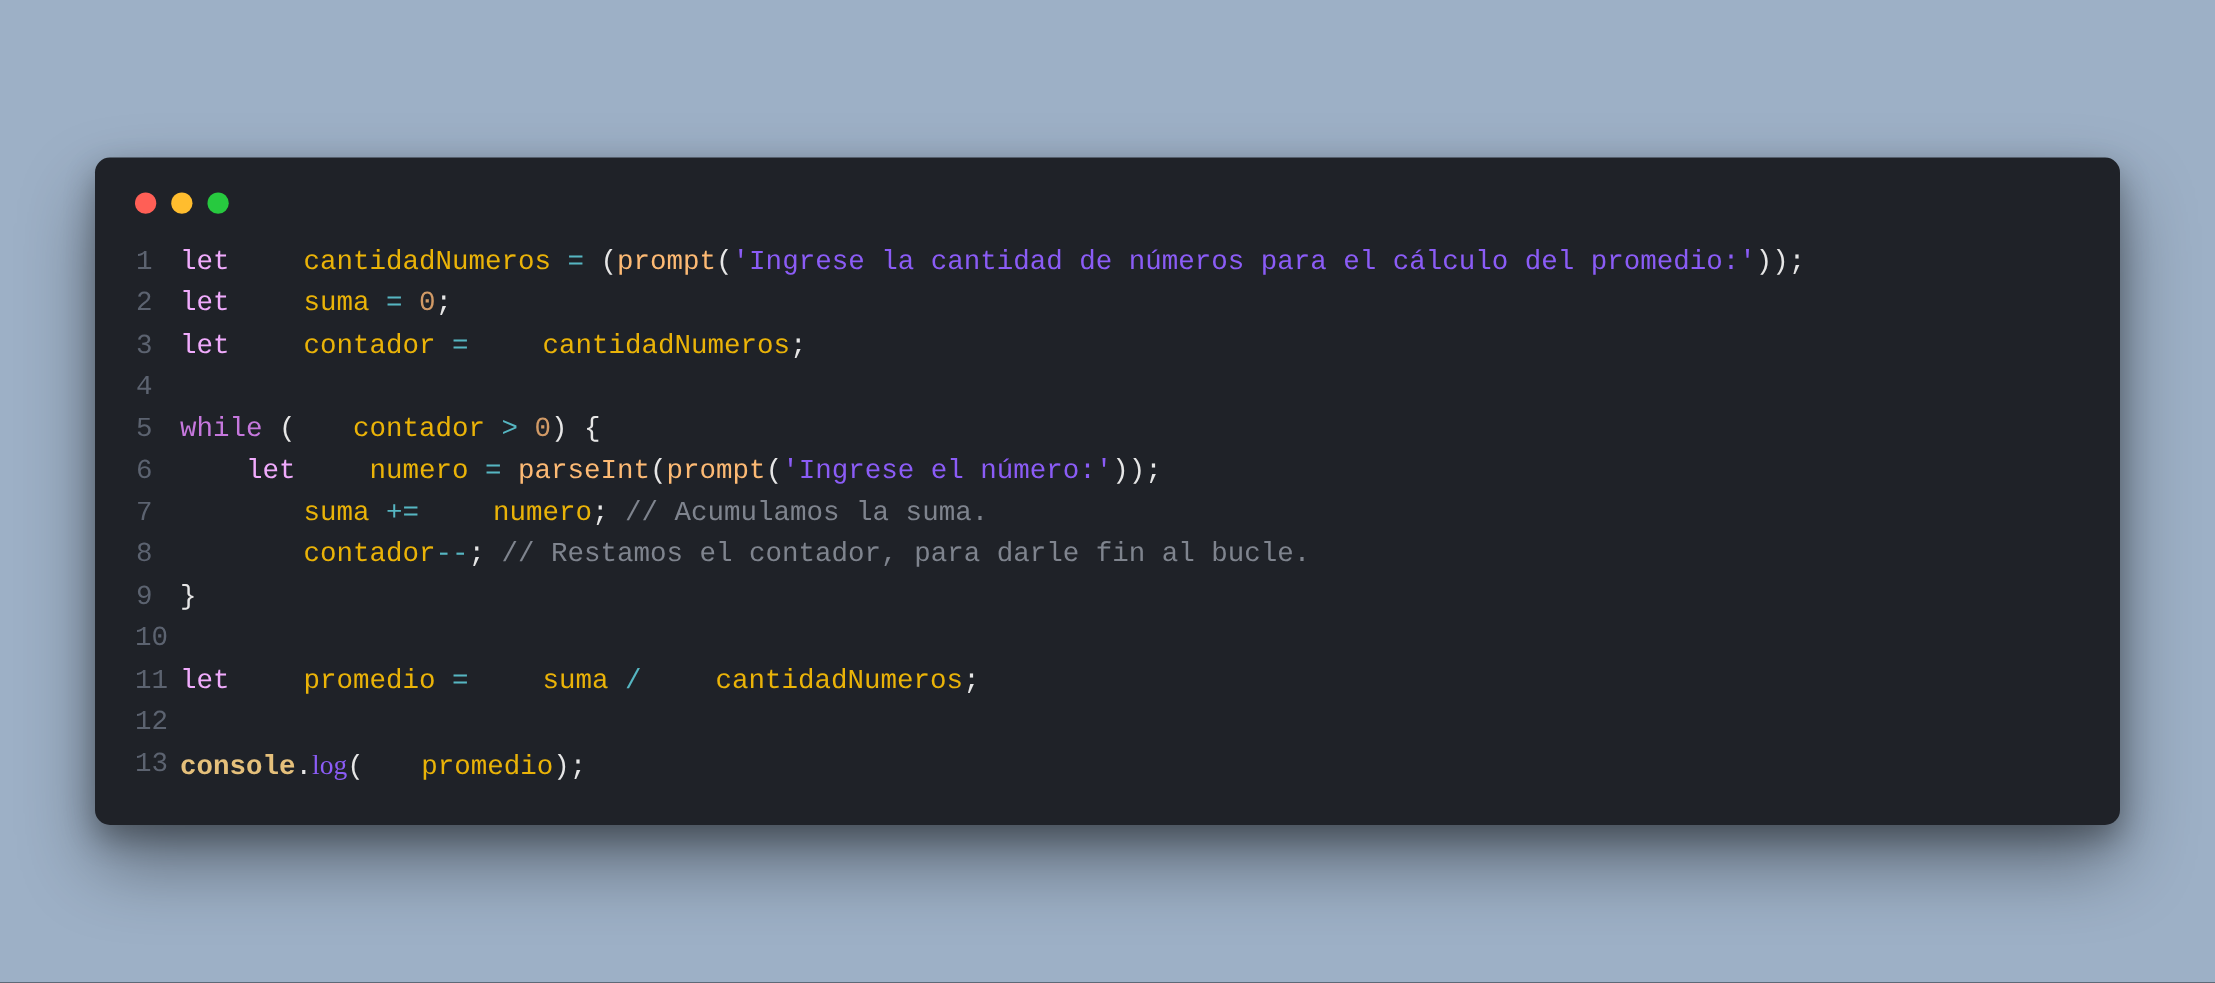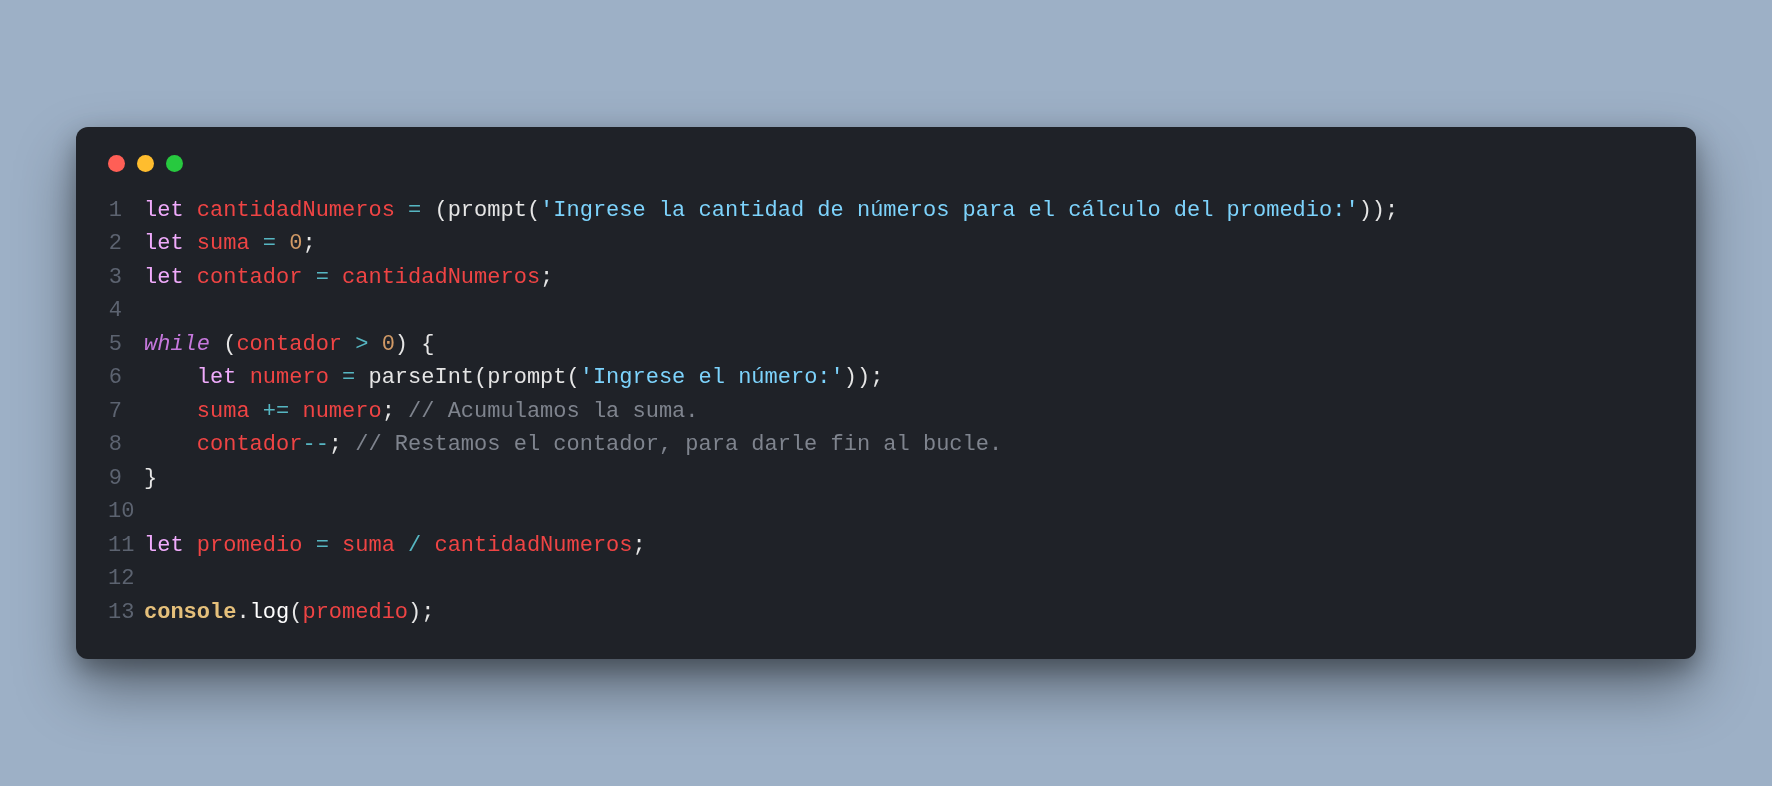--- a/index.html
+++ b/index.html
@@ -40,31 +40,31 @@
   }
   .line { display: flex; }
   .gutter {
     width: 36px;
     text-align: right;
     color: #5c6370;
     padding-right: 22px;
     user-select: none;
     flex-shrink: 0;
   }
-  .tok-keyword  { color: #c678dd; font-style: italic; }
+  .tok-keyword  { color: #c678dd; }
   .tok-declare  { color: #f0abfc; }
-  .tok-ident    { color: #ef4444; }
+  .tok-ident    { color: #eab308; margin-left: 46px; }
   .tok-const    { color: #e5c07b; font-weight: bold; }
-  .tok-func     { color: #e5e5e5; }
+  .tok-func     { color: #fdba74; }
   .tok-number   { color: #d19a66; }
-  .tok-string   { color: #7dd3fc; }
+  .tok-string   { color: #8b5cf6; }
   .tok-comment  { color: #7f848e; }
   .tok-op       { color: #56b6c2; }
   .tok-punct    { color: #e6e6e6; }
-  .tok-method   { color: #ffffff; }
+  .tok-method   { color: #8b5cf6; font-family: Liberation Serif, serif; }
   .tok-plain    { color: #abb2bf; }
 </style>
 </head>
 <body>
 
 <div class="window">
   <div class="traffic-lights">
     <div class="dot red"></div>
     <div class="dot yellow"></div>
     <div class="dot green"></div>

